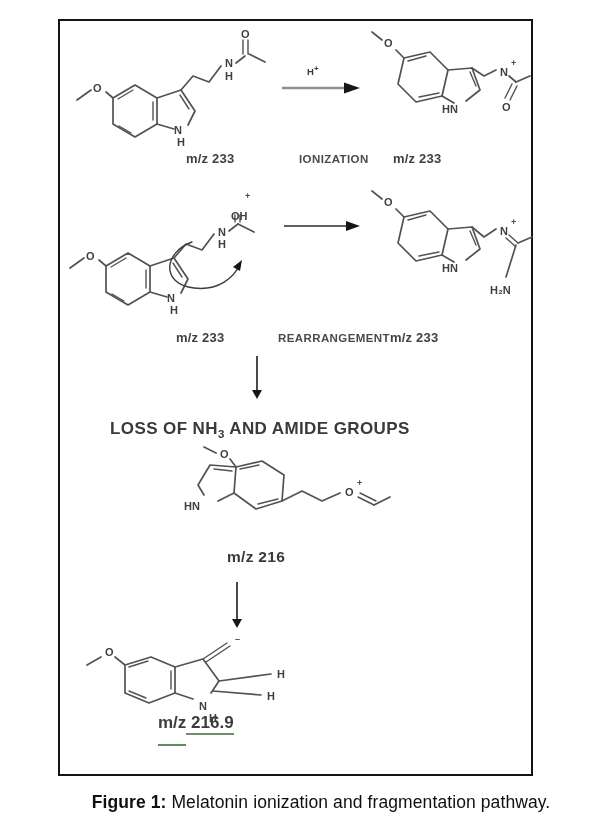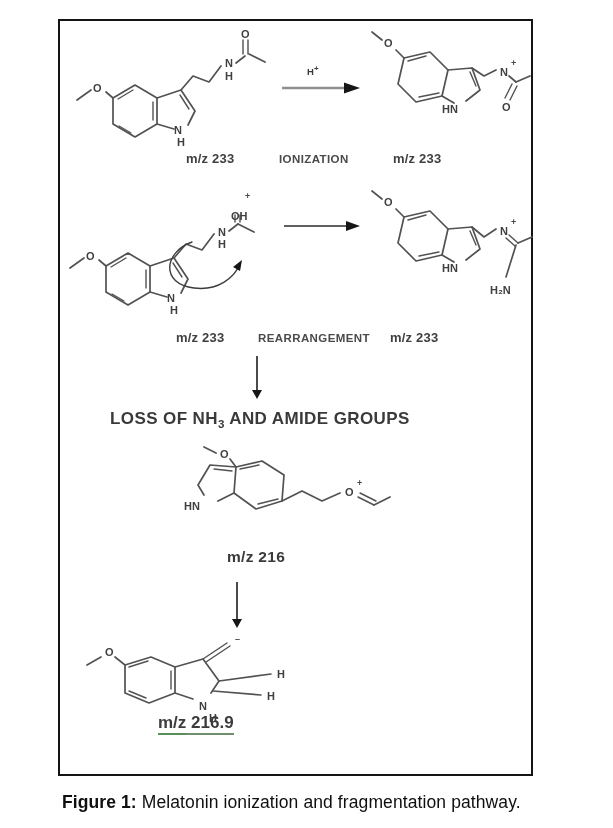--- a/index.html
+++ b/index.html
@@ -11,31 +11,31 @@
   .struct svg{position:absolute;left:0;top:0;overflow:visible;filter:blur(.2px);}
   .bond{stroke:#525252;stroke-width:1.7;fill:none;stroke-linecap:round;stroke-linejoin:round;}
   .bond2{stroke:#525252;stroke-width:1.4;fill:none;stroke-linecap:round;}
   .atom{position:absolute;font:600 11px "Liberation Sans",sans-serif;color:#3f3f3f;line-height:1;}
   .chg{position:absolute;font:700 9px "Liberation Sans",sans-serif;color:#4a4a4a;line-height:1;}
   .arrow{position:absolute;overflow:visible;}
   .shaft-gray{stroke:#8f8f8f;stroke-width:2.6;}
   .shaft-dark{stroke:#2b2b2b;stroke-width:1.7;}
   .head{fill:#161616;stroke:none;}
   .mz{position:absolute;font:600 13px "Liberation Sans",sans-serif;color:#404040;letter-spacing:.2px;}
-  .process{position:absolute;font:700 11.5px "Liberation Sans",sans-serif;color:#4a4a4a;letter-spacing:.4px;}
+  .process{position:absolute;font:700 11.5px "Liberation Sans",sans-serif;color:#4a4a4a;letter-spacing:.4px;margin-left:20px;}
   .hplus{position:absolute;font:700 9.5px "Liberation Sans",sans-serif;color:#3a3a3a;}
-  .loss{position:absolute;left:110px;top:409px;font:700 17px "Liberation Sans",sans-serif;
+  .loss{position:absolute;left:110px;top:419px;font:700 17px "Liberation Sans",sans-serif;
         color:#3a3a3a;letter-spacing:.4px;}
   .loss sub{font-size:.68em;}
   .mz-big{position:absolute;font:700 15.5px "Liberation Sans",sans-serif;color:#3a3a3a;letter-spacing:.3px;}
   .mz-174{position:absolute;left:158px;top:713px;font:700 17px "Liberation Sans",sans-serif;color:#3c3c3c;}
-  .u-green{border-bottom:2px solid #5a8f5a;padding-bottom:1px;}
+  .u-green{border-bottom:2px solid #5a8f5a;padding-bottom:12px;}
   .u-gray{border-bottom:2px solid #6f8f6f;padding-bottom:1px;}
   .caption{position:absolute;left:62px;top:792px;width:518px;font:17.5px "Liberation Sans",sans-serif;
-           color:#0f0f0f;letter-spacing:.1px;}
+           color:#0f0f0f;letter-spacing:.1px;text-align:center;}
   .caption b{font-weight:700;}
 </style>
 </head>
 <body>
 
 <div class="page">
 
   <div class="frame"></div>
 
   <div class="struct" style="left:73px;top:30px;width:215px;height:116px">

